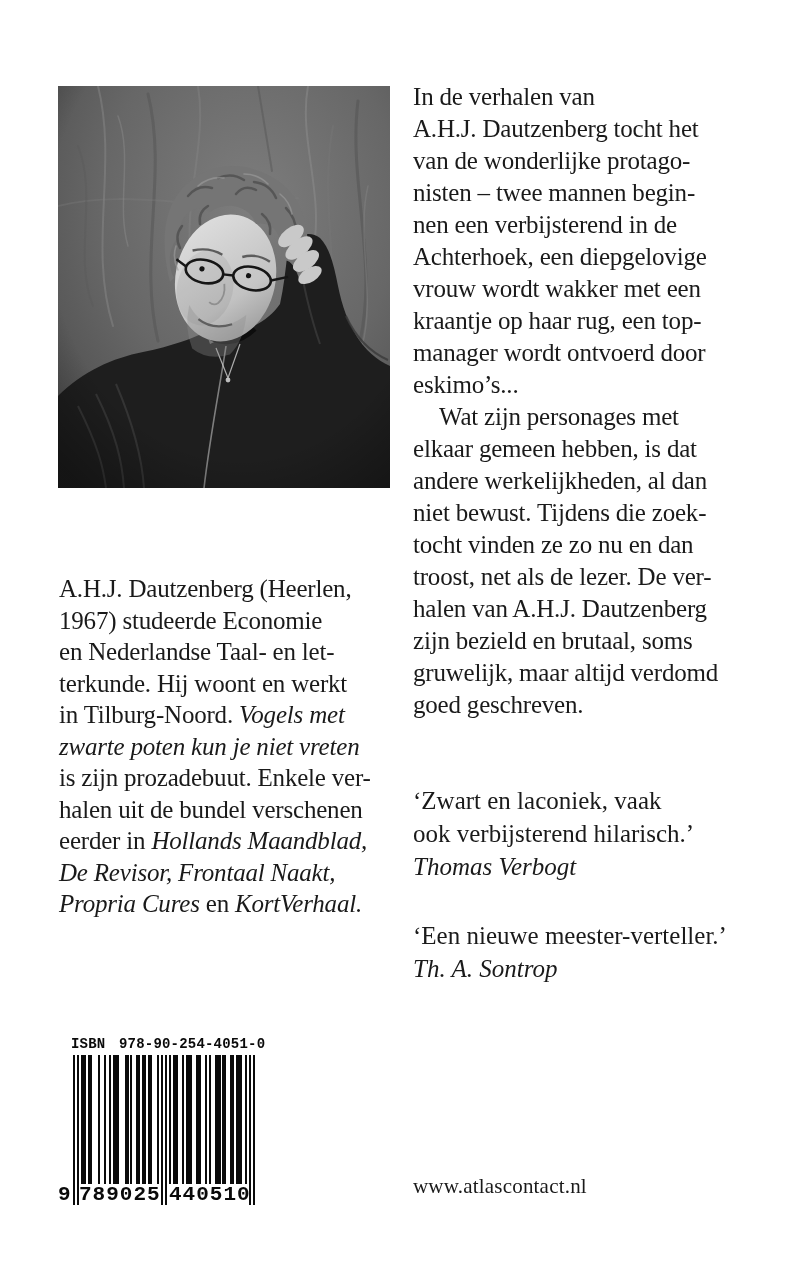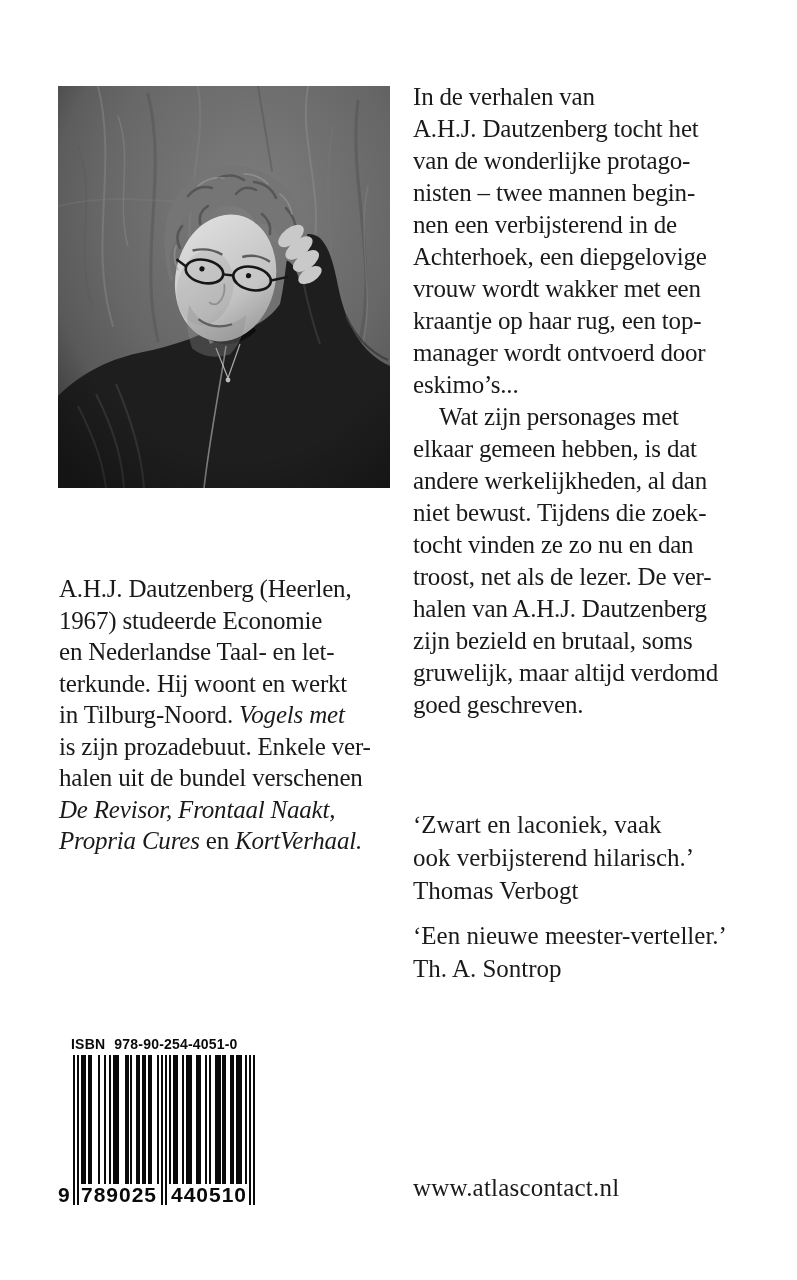--- a/index.html
+++ b/index.html
@@ -17,29 +17,29 @@
     font-size:25px; line-height:31.5px; letter-spacing:-0.2px;margin-top:43px;
   }
   .blurb {
     position:absolute; left:413px; top:81px; width:378px;
     font-size:25px; line-height:32px; letter-spacing:-0.2px;
   }
   .tline { white-space:nowrap; }
   .tline.indent { text-indent:26px; }
   .tline em { font-style:italic; }
   .quote { position:absolute; left:413px; width:378px; font-size:25px; line-height:33px; }
-  .quote-1 { top:784px;margin-top:24px; }
+  .quote-1 { top:784px; }
   .quote-2 { top:919px; }
-  .attr { }
+  .attr { font-style:italic; }
   .website {
-    position:absolute; left:413px; top:1174px; font-size:25px; letter-spacing:0.2px;
+    position:absolute; left:413px; top:1174px; font-size:21px; letter-spacing:0.2px;
   }
   .barcode {
     position:absolute; left:58px; top:1036px; width:200px; height:178px;
-    font-family:Liberation Sans, sans-serif; font-weight:700; color:#0a0a0a;
+    font-family:Liberation Mono, monospace; font-weight:700; color:#0a0a0a;
   }
   .isbn {
     position:absolute; left:13px; top:0; font-size:14px; letter-spacing:0.2px;
     word-spacing:5px; white-space:nowrap;
   }
   .bars { position:absolute; left:15px; top:19px; }
   .bdigit { position:absolute; top:147px; font-size:21px; }
   .d-first { left:0; }
   .d-group1 { left:21px; width:80px; text-align:center; letter-spacing:1px; }
   .d-group2 { left:111px; width:80px; text-align:center; letter-spacing:1px; }
@@ -159,22 +159,24 @@
       <rect x="0" y="0" width="332" height="402" fill="url(#vig)"></rect>
     </svg>
   </div>
 
   <div class="bio">
       <div class="tline"><span>A.H.J. Dautzenberg (Heerlen,</span></div>
       <div class="tline"><span>1967) studeerde Economie</span></div>
       <div class="tline"><span>en Nederlandse Taal- en let-</span></div>
       <div class="tline"><span>terkunde. Hij woont en werkt</span></div>
       <div class="tline"><span>in Tilburg-Noord. </span><em>Vogels met</em></div>
+      <div class="tline"><em>zwarte poten kun je niet vreten</em></div>
       <div class="tline"><span>is zijn prozadebuut. Enkele ver-</span></div>
       <div class="tline"><span>halen uit de bundel verschenen</span></div>
+      <div class="tline"><span>eerder in </span><em>Hollands Maandblad,</em></div>
       <div class="tline"><em>De Revisor,</em><span> </span><em>Frontaal Naakt,</em></div>
       <div class="tline"><em>Propria Cures</em><span> en </span><em>KortVerhaal.</em></div>
     </div>
 
   <div class="blurb">
       <div class="tline"><span>In de verhalen van</span></div>
       <div class="tline"><span>A.H.J. Dautzenberg tocht het</span></div>
       <div class="tline"><span>van de wonderlijke protago-</span></div>
       <div class="tline"><span>nisten – twee mannen begin-</span></div>
       <div class="tline"><span>nen een verbijsterend in de</span></div>

